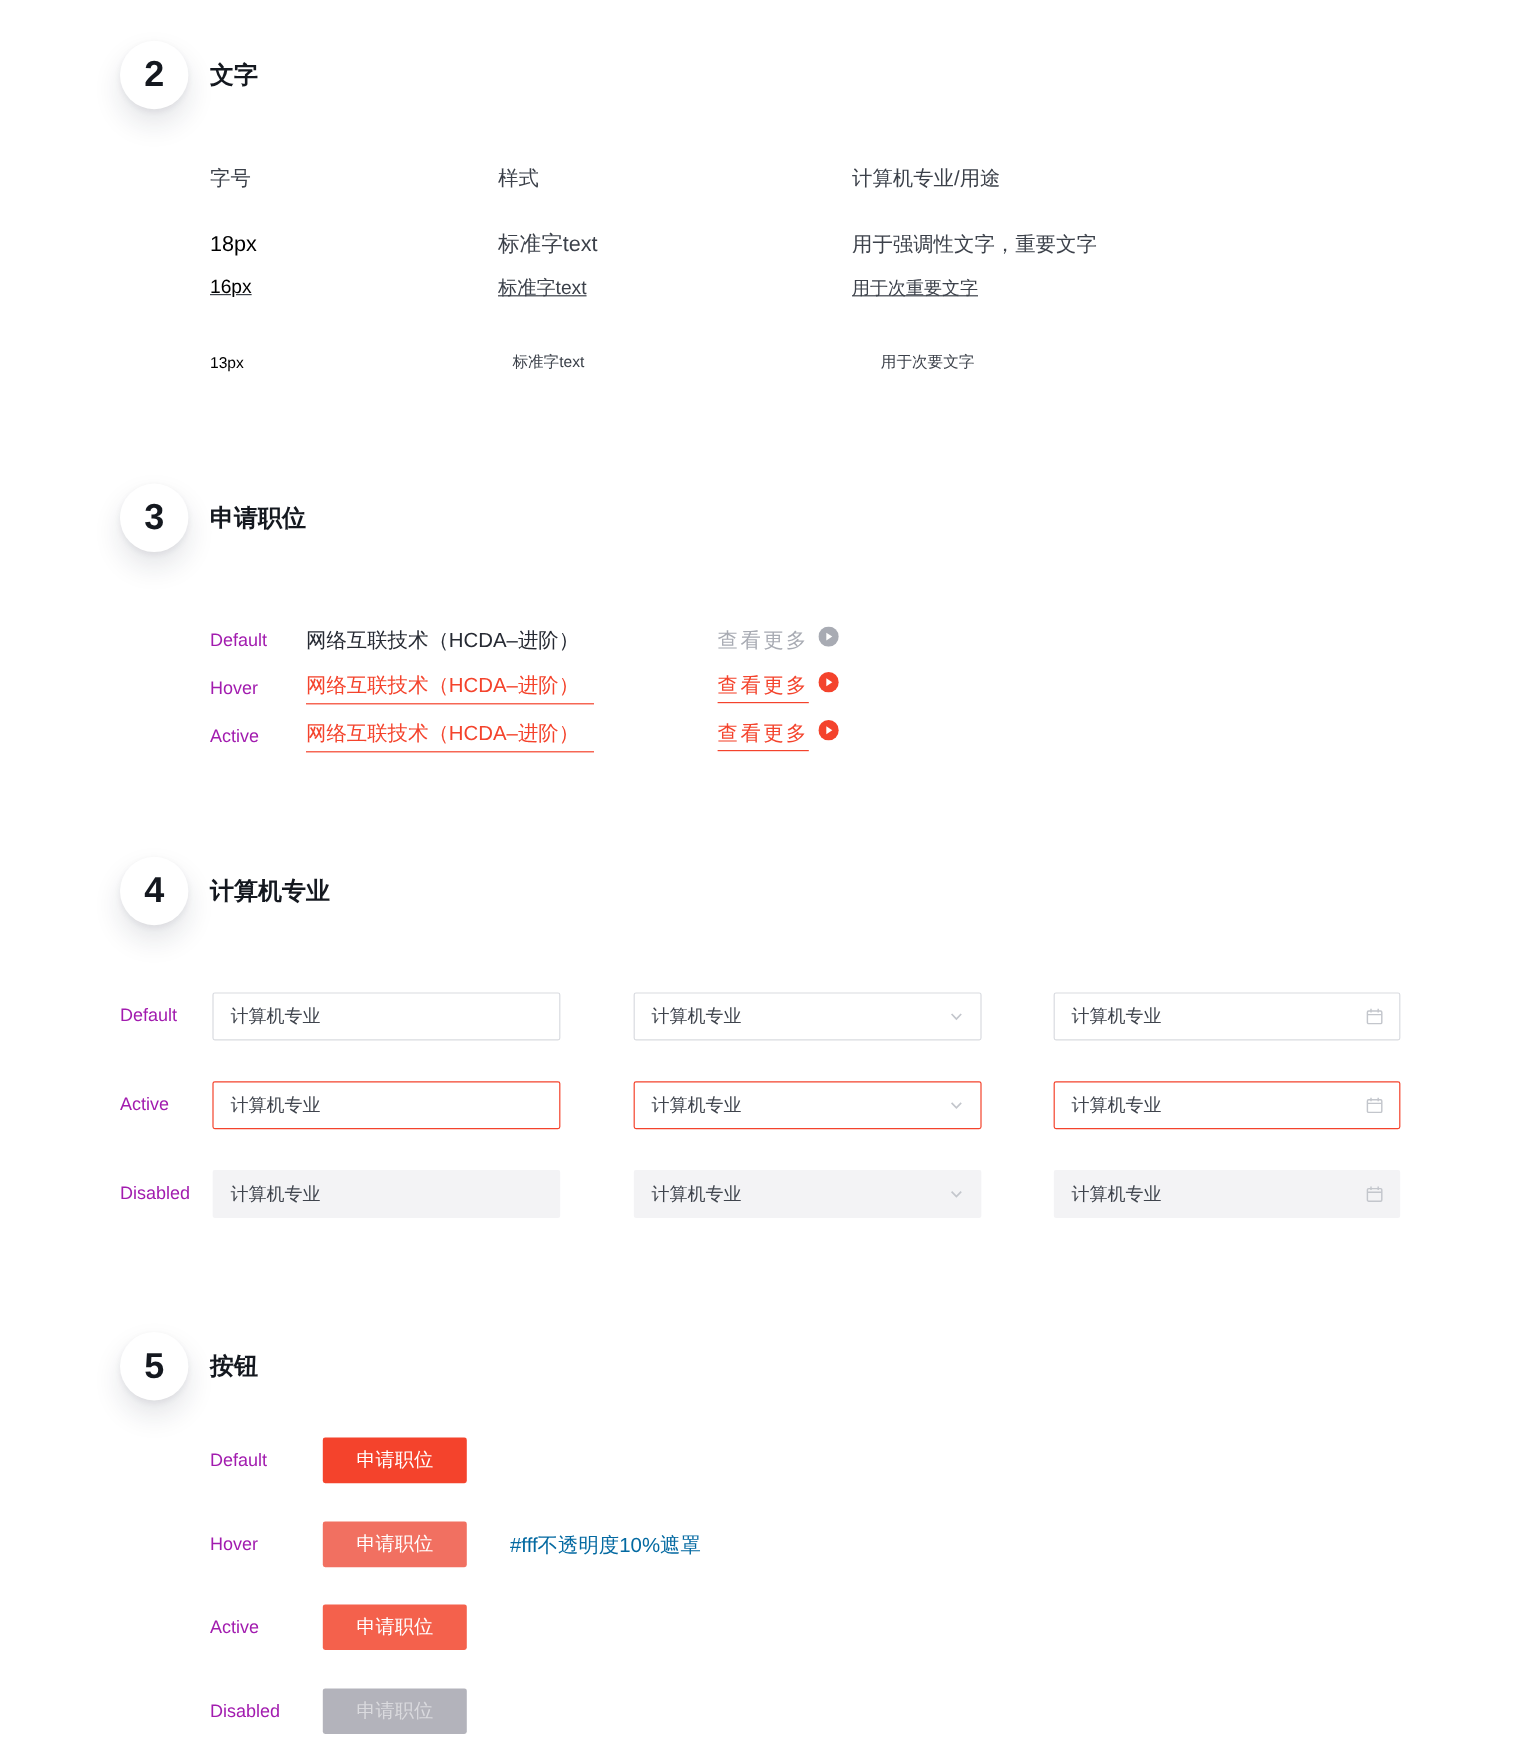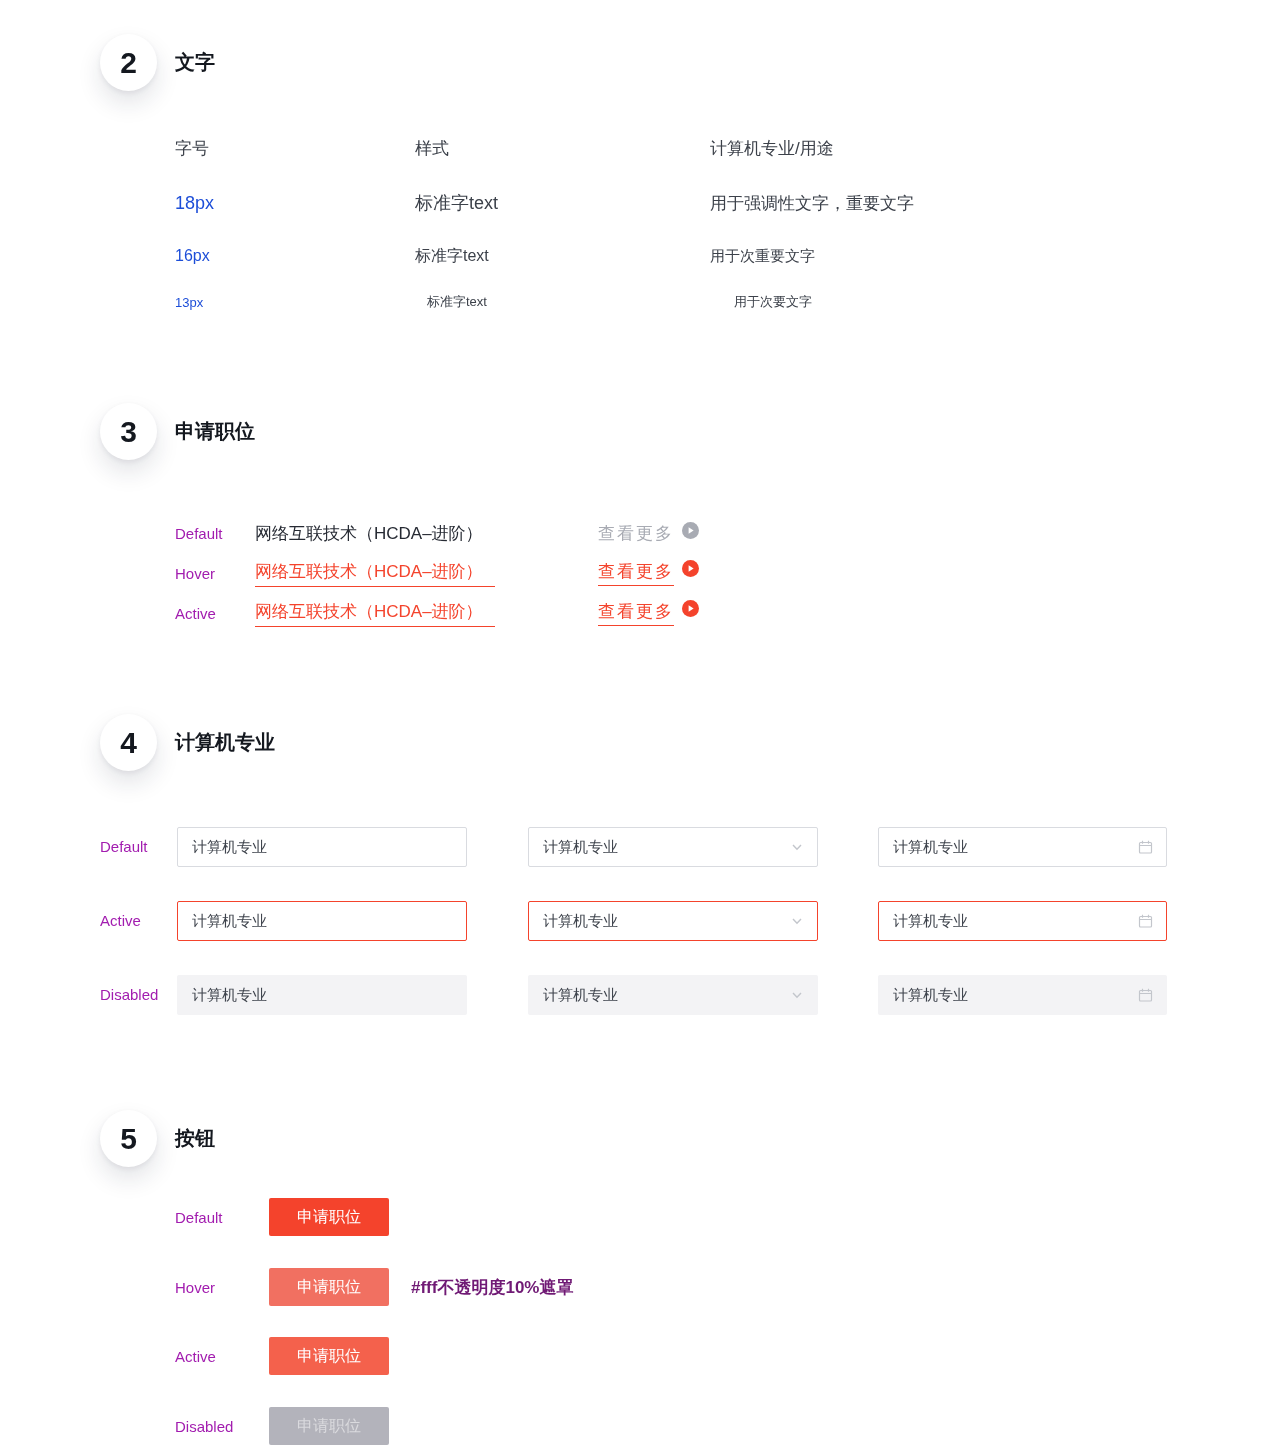--- a/index.html
+++ b/index.html
@@ -19,28 +19,28 @@
     box-shadow:0 2px 5px rgba(25,35,60,.07), 0 12px 24px rgba(25,35,60,.12);
   }
   .sec-title { margin-left:18px; font-size:20px; font-weight:bold; color:#14181f; }
 
   
   .t-row { position:absolute; left:175px; width:1000px; display:flex; align-items:center; }
   .t-row .c1 { width:240px; }
   .t-row .c2 { width:295px; }
   .t-head { top:136px; height:24px; font-size:17px; color:#3c414a; }
   .t-r1 { top:186px; height:34px; }
-  .t-r2 { top:240px; height:32px; }
+  .t-r2 { top:224px; height:32px;text-decoration:underline; }
   .t-r3 { top:288px; height:28px;gap:12px; }
   .t-r1 .c1,.t-r1 .c2 { font-size:18px; }
   .t-r1 .c3 { font-size:17px; }
   .t-r2 .c1,.t-r2 .c2 { font-size:16px; }
   .t-r2 .c3 { font-size:15px; }
   .t-r3 .c1,.t-r3 .c2,.t-r3 .c3 { font-size:13px; }
-  .size-red { color:#1d4ed8; }
+  .size-red { color:#000000; }
 
   
   .link-row { position:absolute; left:175px; width:700px; height:30px; display:flex; align-items:center; }
   .state-label { width:80px; font-size:15px; color:#a21caf; flex:none; }
   .demo-link { font-size:17px; color:#262a33; text-decoration:none; cursor:pointer; }
   .demo-link.red { color:#f4432c; }
   .demo-link.underlined { border-bottom:1px solid currentColor; padding-bottom:3px; padding-right:12px; }
   .more-group { position:absolute; left:423px; display:flex; align-items:flex-start; }
   .more-label { font-size:17px; letter-spacing:2px; color:#a8abb3; text-decoration:none; cursor:pointer; }
   .more-group.red .more-label { color:#f4432c; border-bottom:1px solid currentColor; padding-bottom:2px; }
@@ -68,21 +68,21 @@
   .btn-row .state-label { width:94px; }
   .cta-btn {
     width:120px; height:38px; border:none; border-radius:2px; cursor:pointer;
     font-size:16px; color:#ffffff; font-family:inherit;
     display:flex; align-items:center; justify-content:center;
   }
   .cta-default { background:#f4432c; }
   .cta-hover { background:#f17061; }
   .cta-active { background:#f4614c; }
   .cta-disabled { background:#b3b3bb; color:#dadade; cursor:default; }
-  .btn-note { margin-left:22px; font-size:17px; color:#701a75;font-weight:bold; }
+  .btn-note { margin-left:36px; font-size:17px; color:#0369a1; }
 </style>
 </head>
 <body>
 
 <header class="sec-head" style="top:34px">
   <div class="badge">
     <span>2</span>
   </div>
   <h2 class="sec-title">文字</h2>
 </header>

